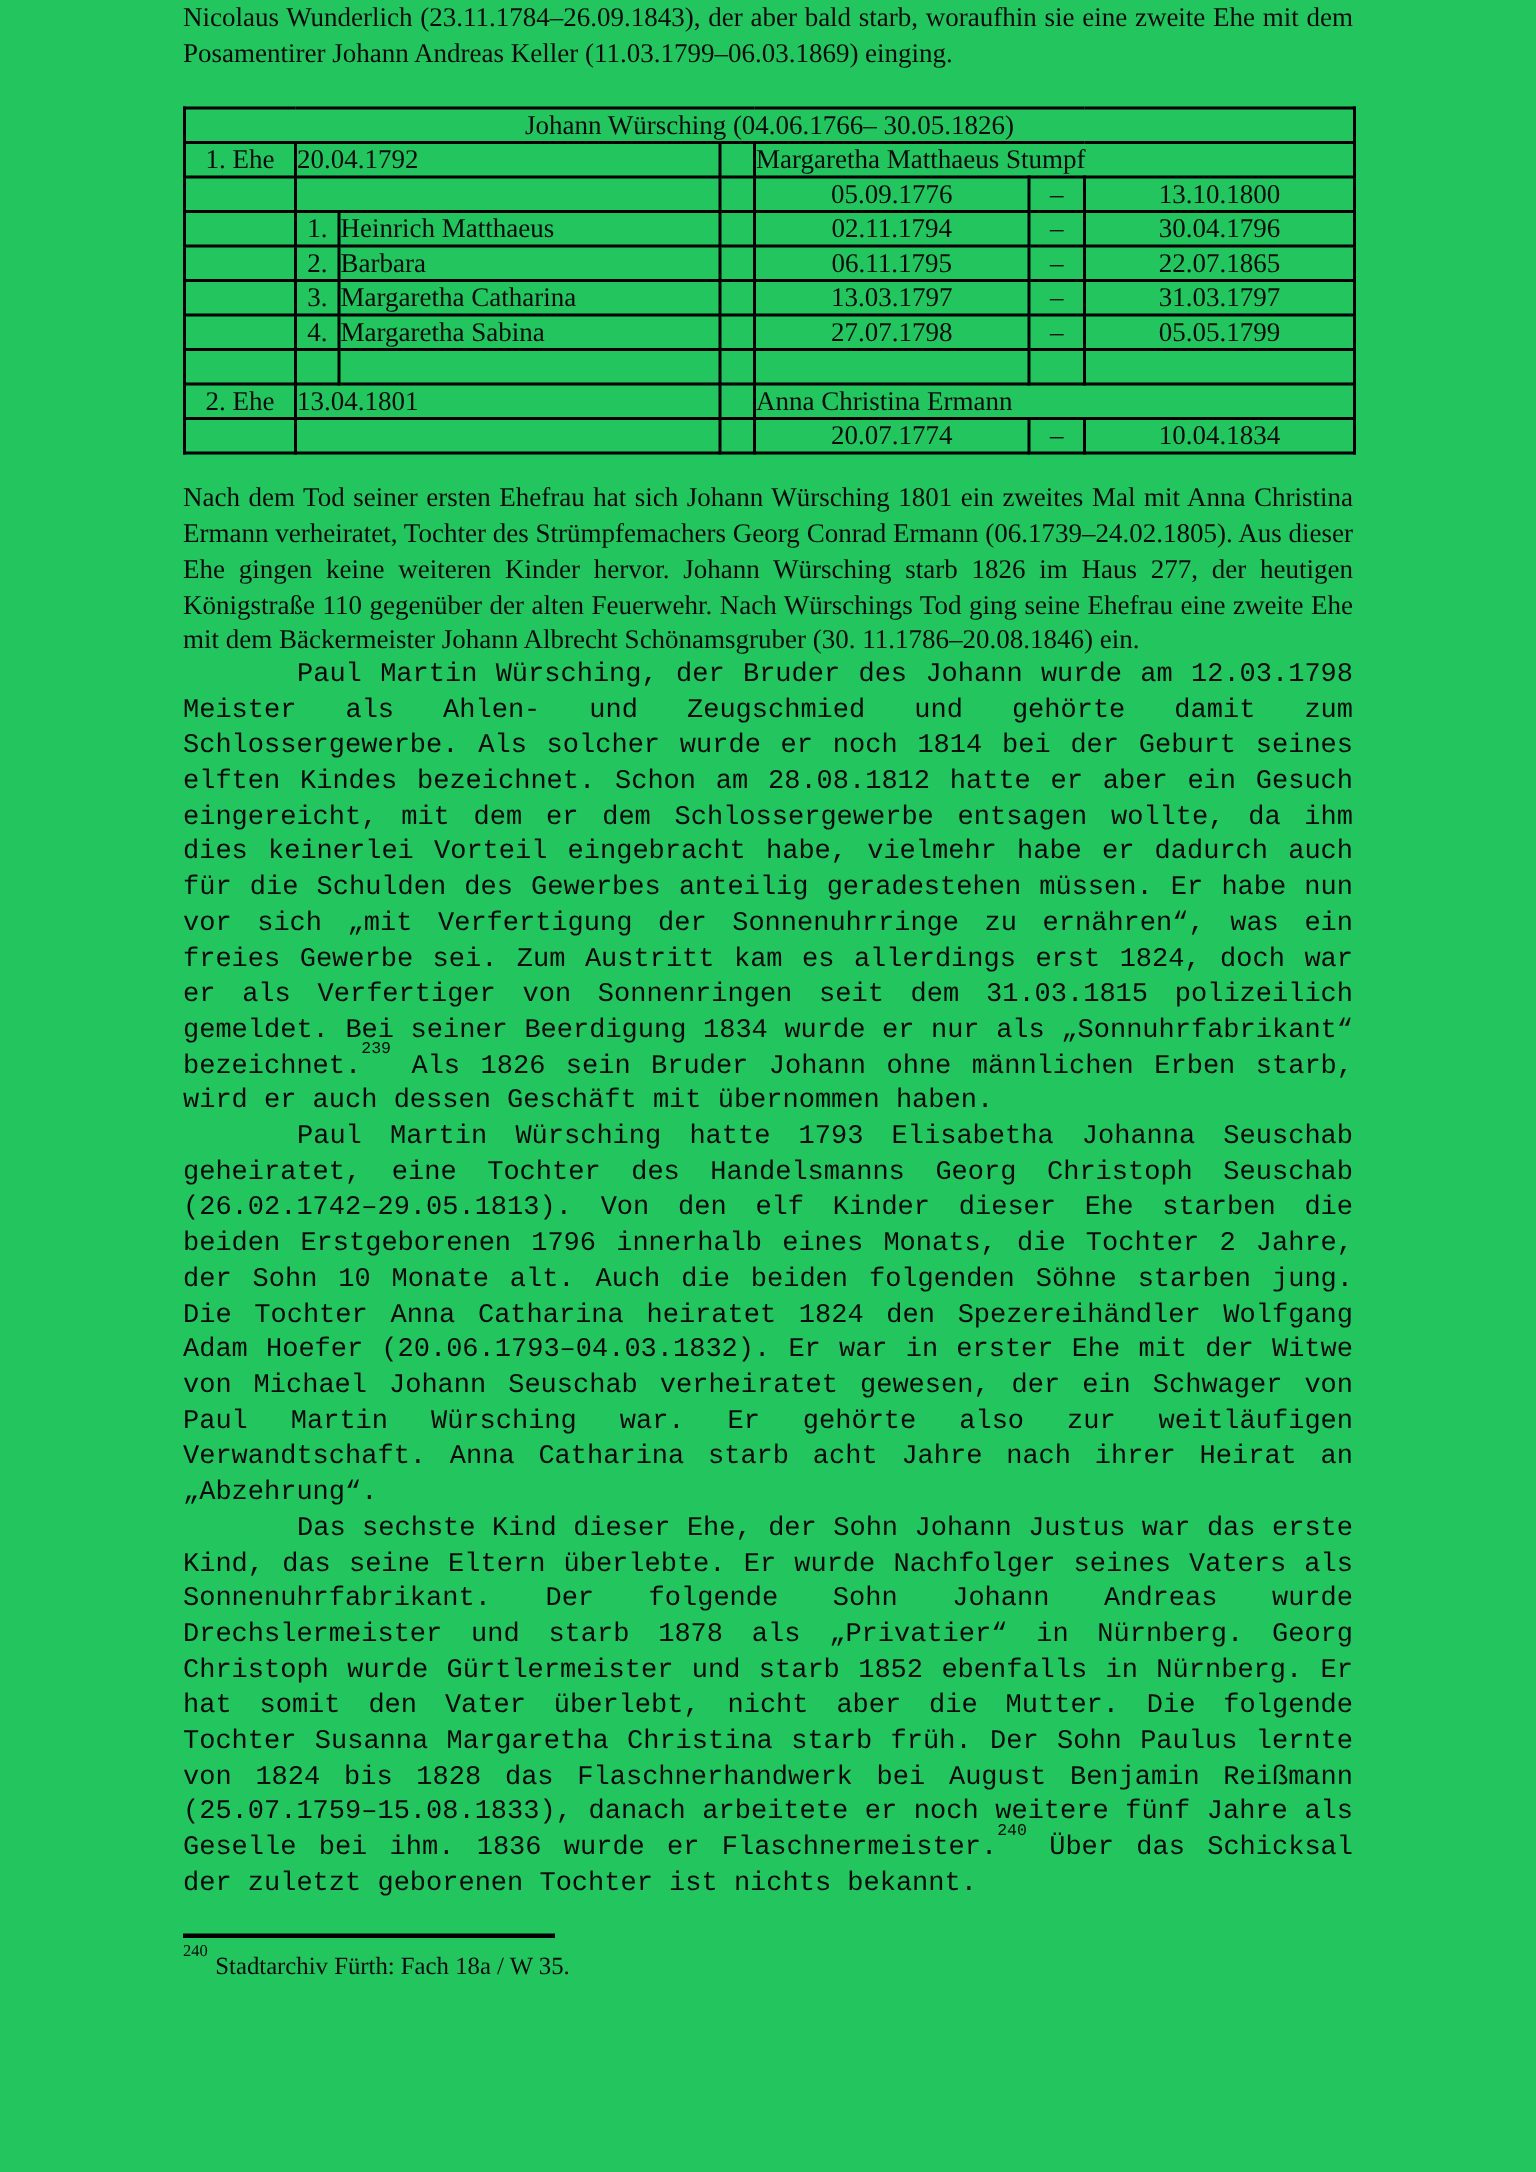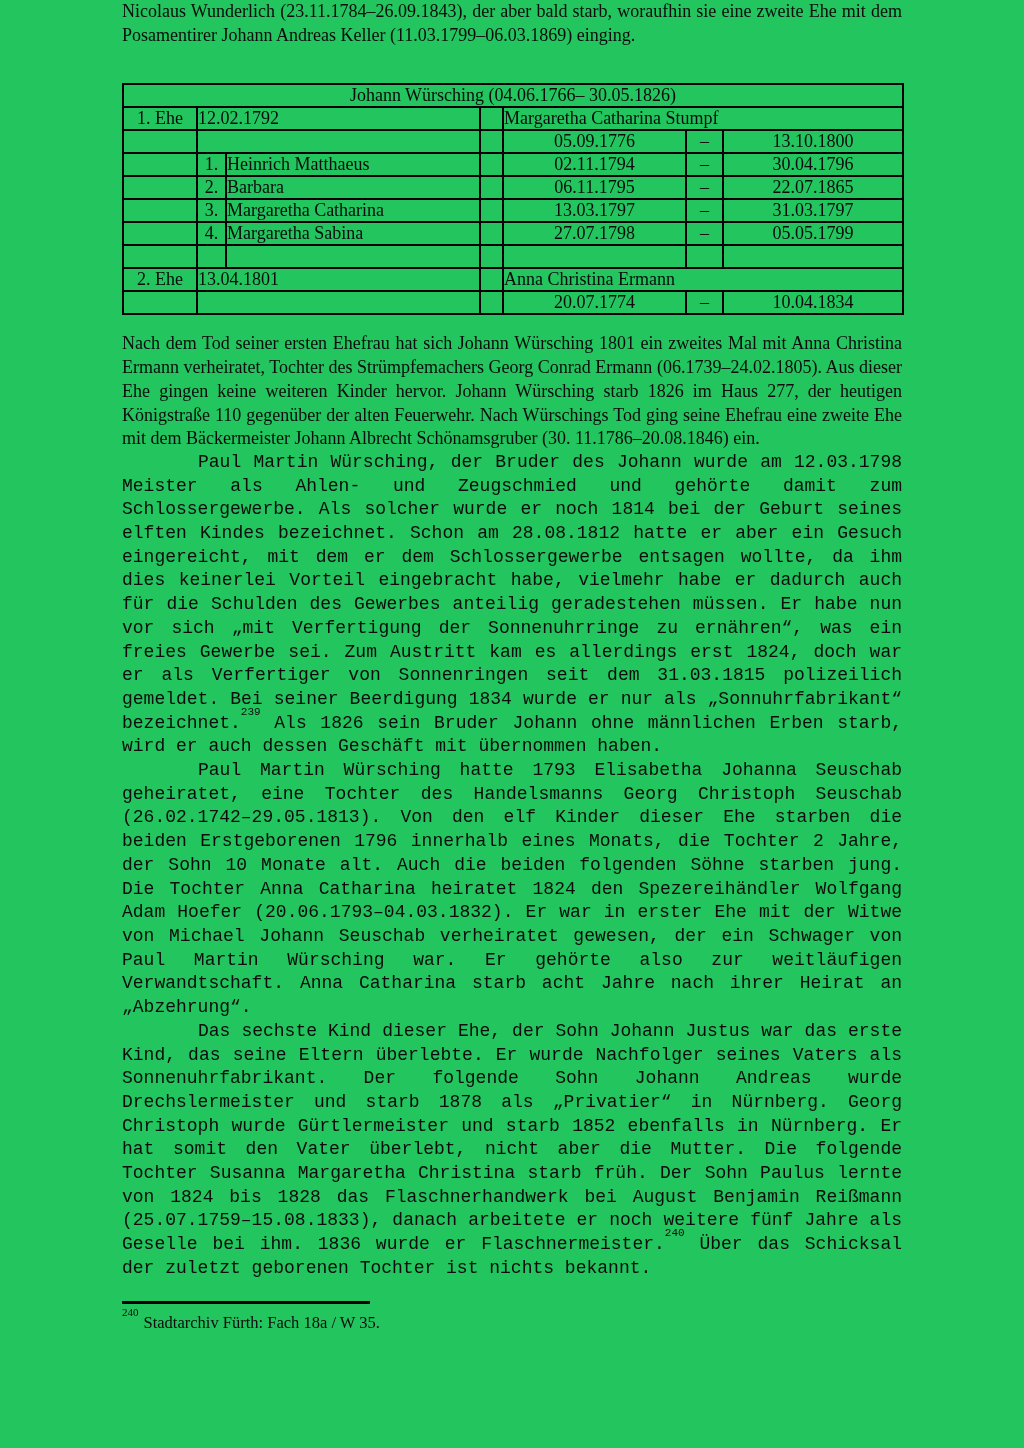--- a/index.html
+++ b/index.html
@@ -32,21 +32,21 @@
     font-size: 11px;
     line-height: 0;
     position: relative;
     top: -6px;
   }
 
   table.family-table {
     border-collapse: collapse;
     table-layout: fixed;
     width: 780px;
-    margin-top: 36px;
+    margin-top: 24px;
   }
   table.family-table td {
     border: 2px solid #000000;
     font-size: 18px;
     line-height: 21px;
     height: 21px;
     padding: 0;
     vertical-align: middle;
     white-space: nowrap;
     overflow: hidden;
@@ -105,23 +105,23 @@
         <col style="width:183px">
         <col style="width:37px">
         <col style="width:180px">
       </colgroup>
       <tbody>
         <tr>
           <td class="title-cell" colspan="7">Johann Würsching (04.06.1766– 30.05.1826)</td>
         </tr>
         <tr>
           <td class="center">1. Ehe</td>
-          <td class="left-pad" colspan="2">12.02.1792</td>
-          <td></td>
-          <td class="left-pad" colspan="3">Margaretha Catharina Stumpf</td>
+          <td class="left-pad" colspan="2">20.04.1792</td>
+          <td></td>
+          <td class="left-pad" colspan="3">Margaretha Matthaeus Stumpf</td>
         </tr>
         <tr>
           <td></td>
           <td colspan="2"></td>
           <td></td>
           <td class="center">05.09.1776</td>
           <td class="center">–</td>
           <td class="center">13.10.1800</td>
         </tr>
         <tr>

